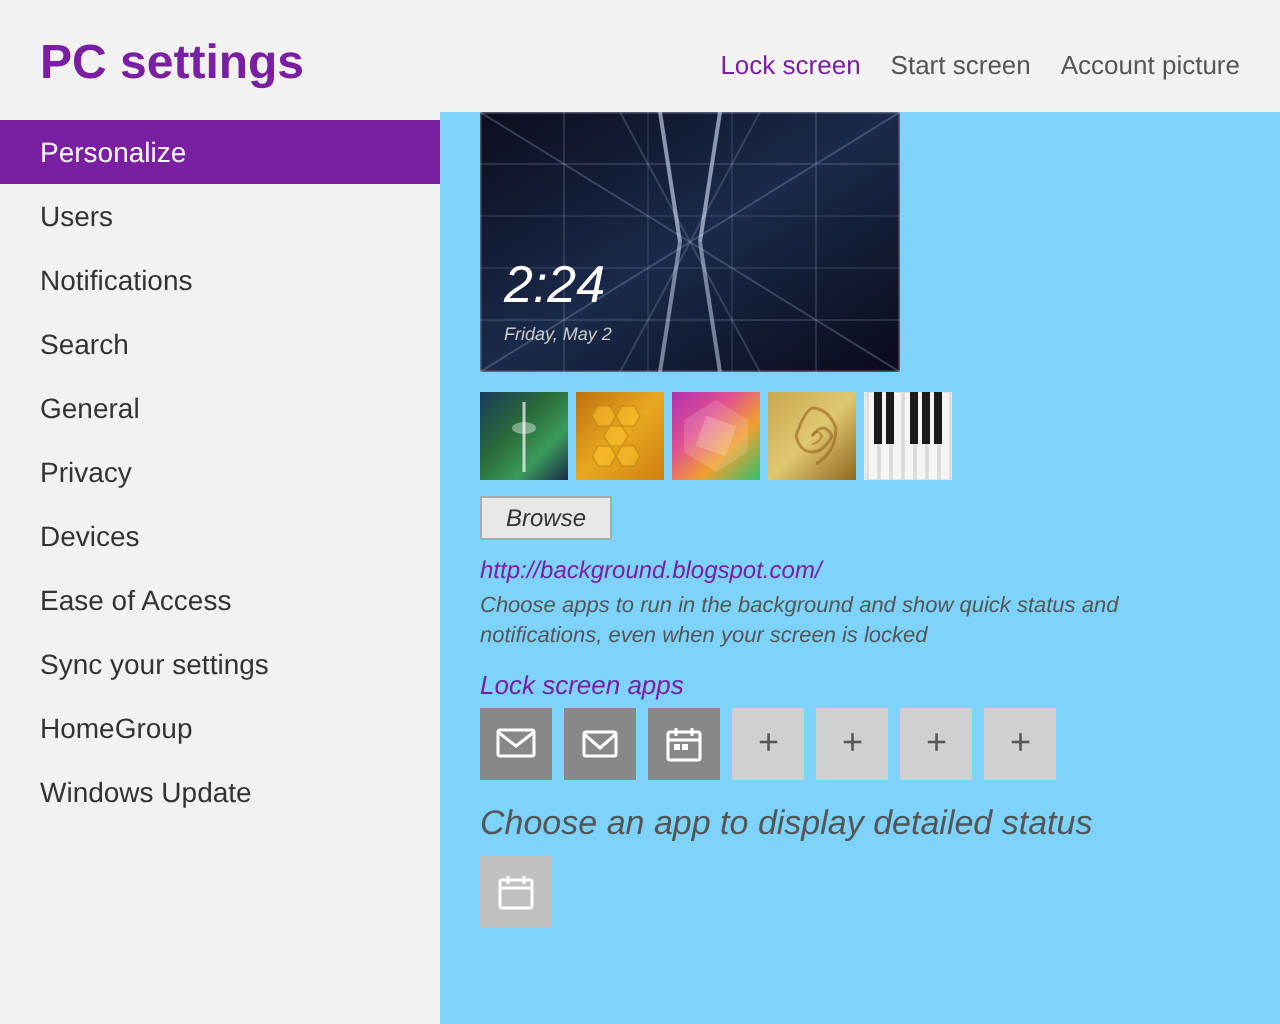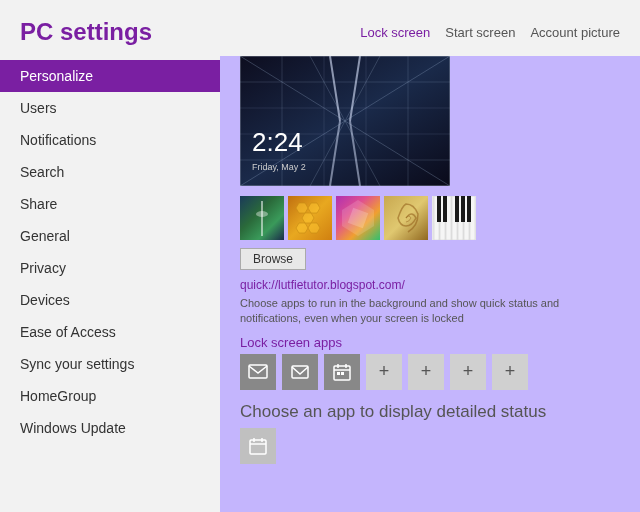--- a/index.html
+++ b/index.html
@@ -64,21 +64,22 @@
     .sidebar-item.active {
       background: #7a1fa2;
       color: #fff;
     }
 
     
     #content {
       flex: 1;
       padding: 0 20px 10px 20px;
       overflow-y: auto;
-      background: #c4b5fd;
+      background: #7dd3fc;
+      font-style: italic;
     }
 
     
     #lock-preview {
       width: 210px;
       height: 130px;
       background: #1a1a2e;
       position: relative;
       overflow: hidden;
       margin-bottom: 10px;
@@ -231,21 +232,20 @@
   </nav>
 </div>
 
 <div id="main">
 
   <div id="sidebar">
     <div class="sidebar-item active">Personalize</div>
     <div class="sidebar-item">Users</div>
     <div class="sidebar-item">Notifications</div>
     <div class="sidebar-item">Search</div>
-    <div class="sidebar-item">Share</div>
     <div class="sidebar-item">General</div>
     <div class="sidebar-item">Privacy</div>
     <div class="sidebar-item">Devices</div>
     <div class="sidebar-item">Ease of Access</div>
     <div class="sidebar-item">Sync your settings</div>
     <div class="sidebar-item">HomeGroup</div>
     <div class="sidebar-item">Windows Update</div>
   </div>
 
   <div id="content">
@@ -381,21 +381,21 @@
           <rect x="29" y="0" width="4" height="26" fill="#1a1a1a"></rect>
           <rect x="35" y="0" width="4" height="26" fill="#1a1a1a"></rect>
         </svg>
       </div>
     </div>
 
     
     <div id="browse-btn">Browse</div>
 
     
-    <div id="url-watermark">quick://lutfietutor.blogspot.com/</div>
+    <div id="url-watermark">http://background.blogspot.com/</div>
 
     
     <div id="lock-apps-desc">Choose apps to run in the background and show quick status and notifications, even when your screen is locked</div>
     <div id="lock-apps-title">Lock screen apps</div>
 
     
     <div id="app-icons-row">
 
       <div class="app-icon-slot filled">
         <svg viewBox="0 0 20 20">

